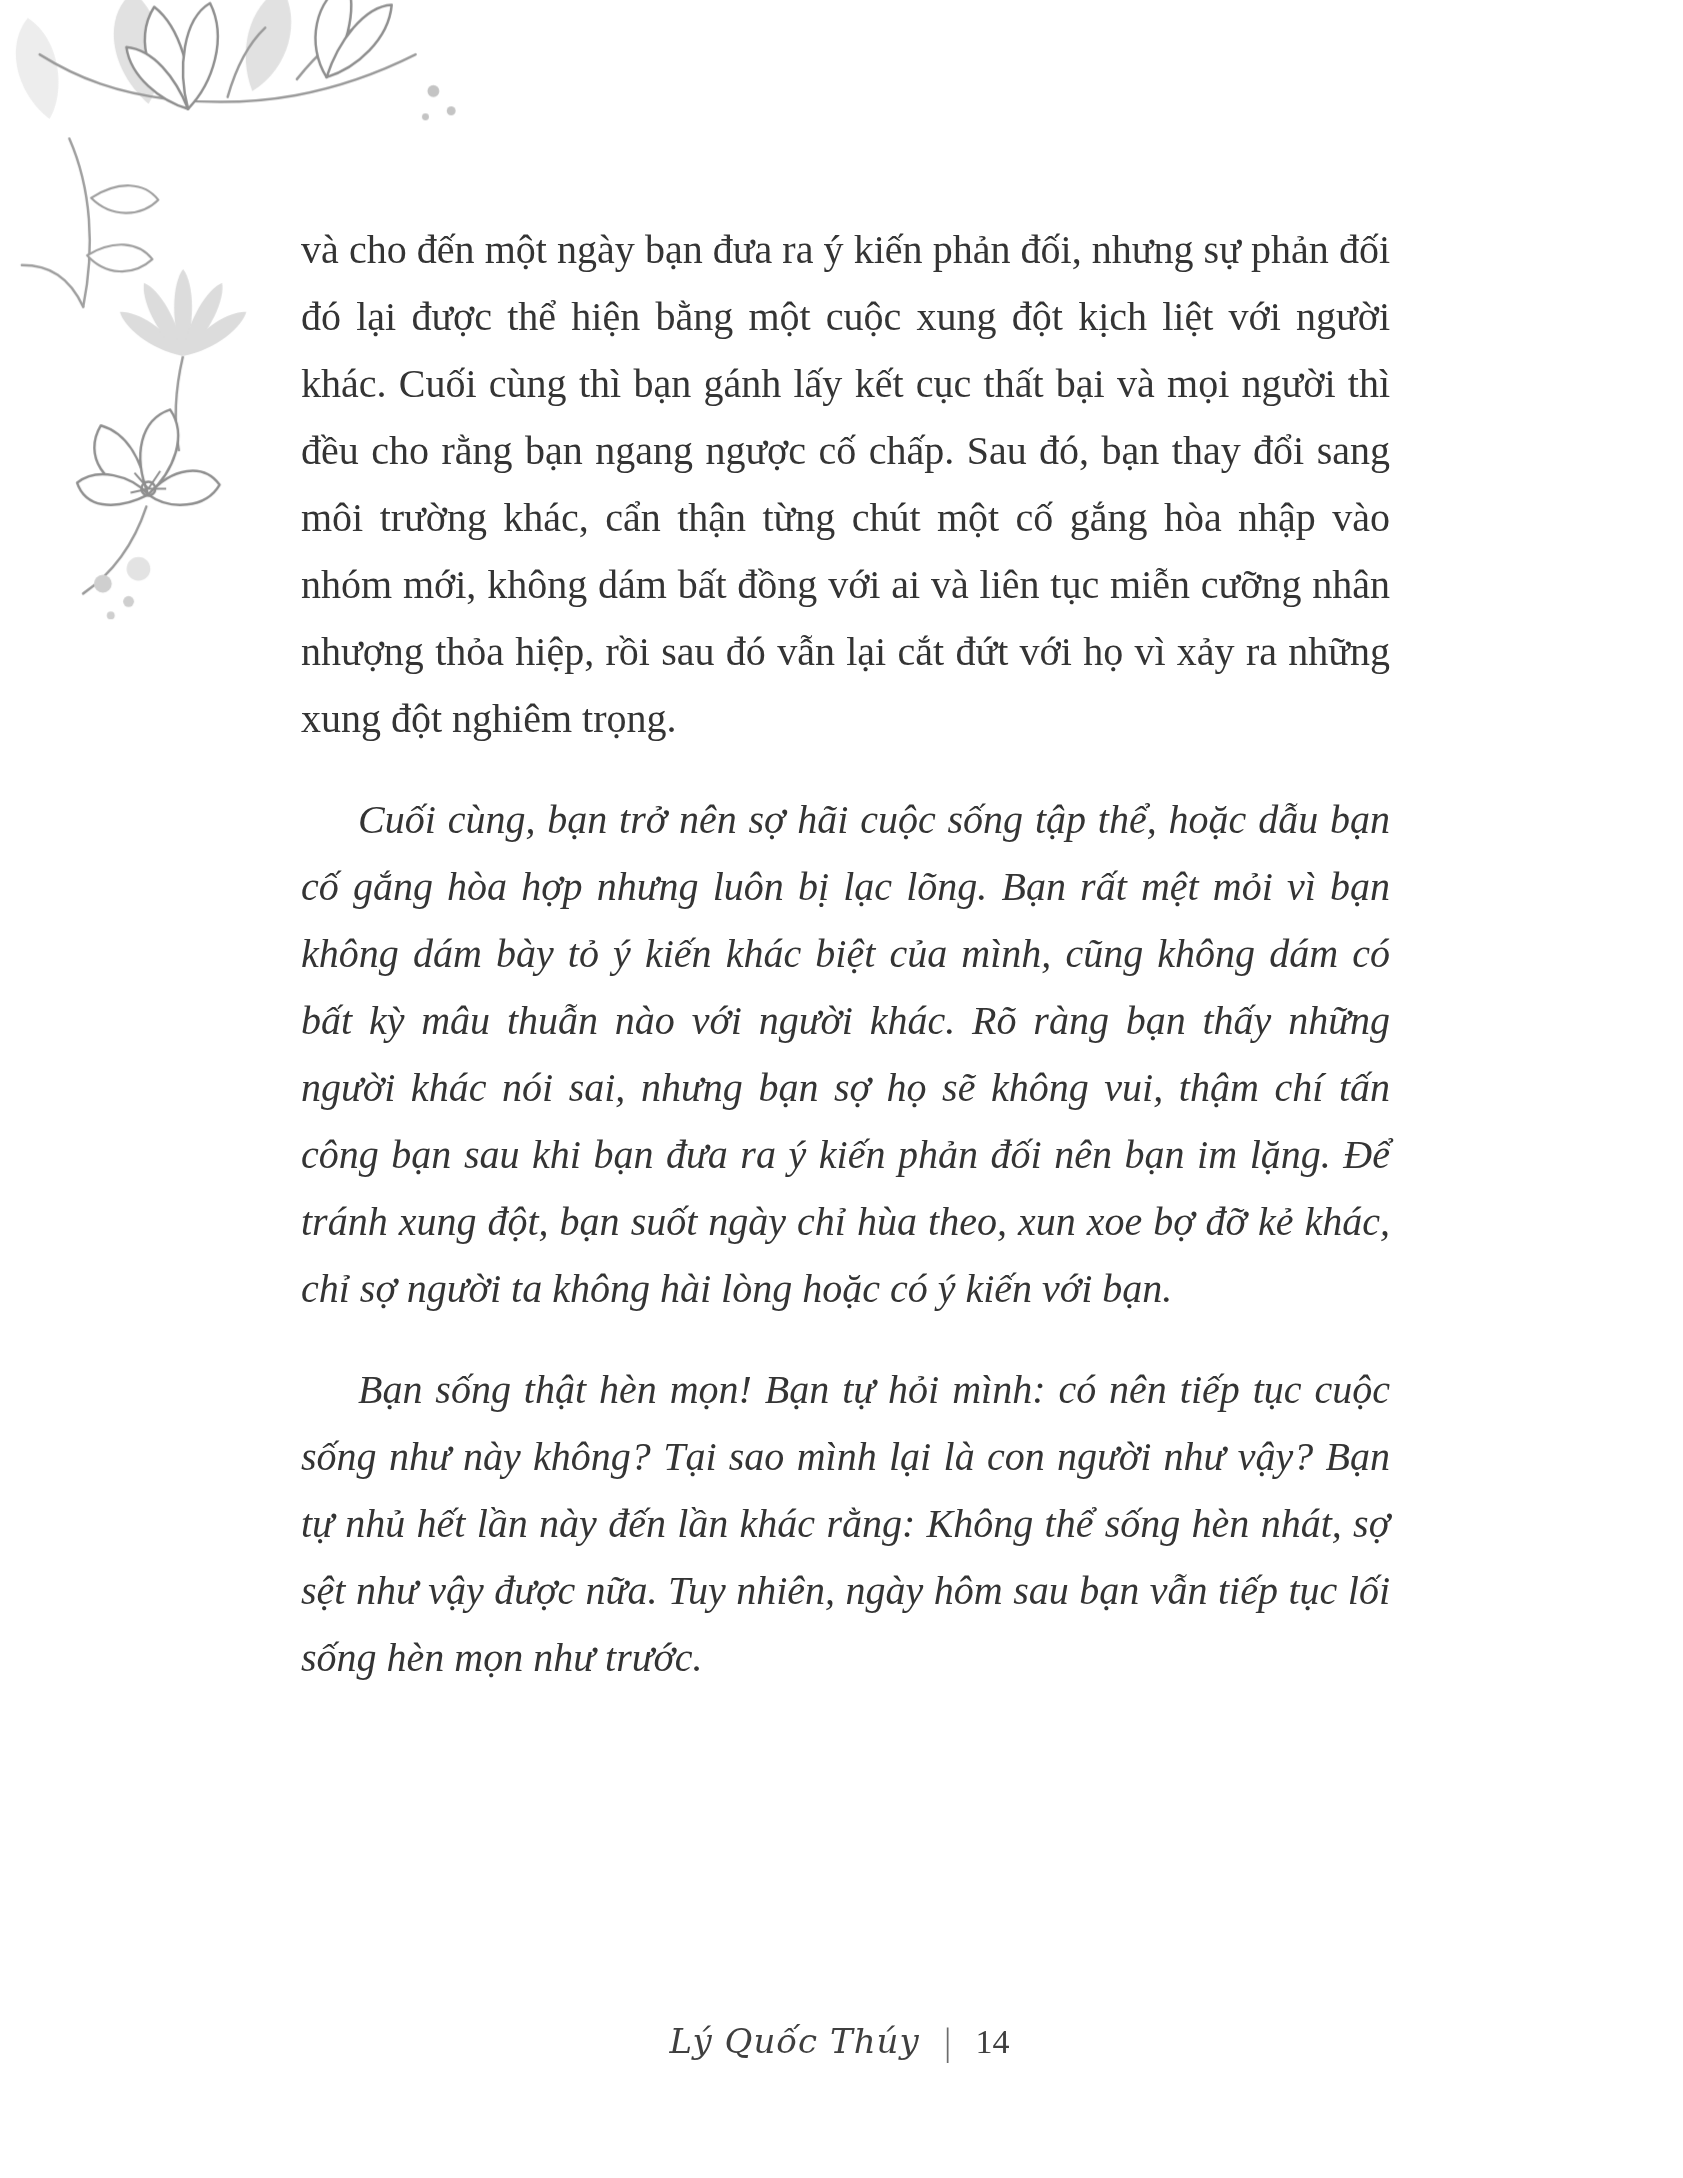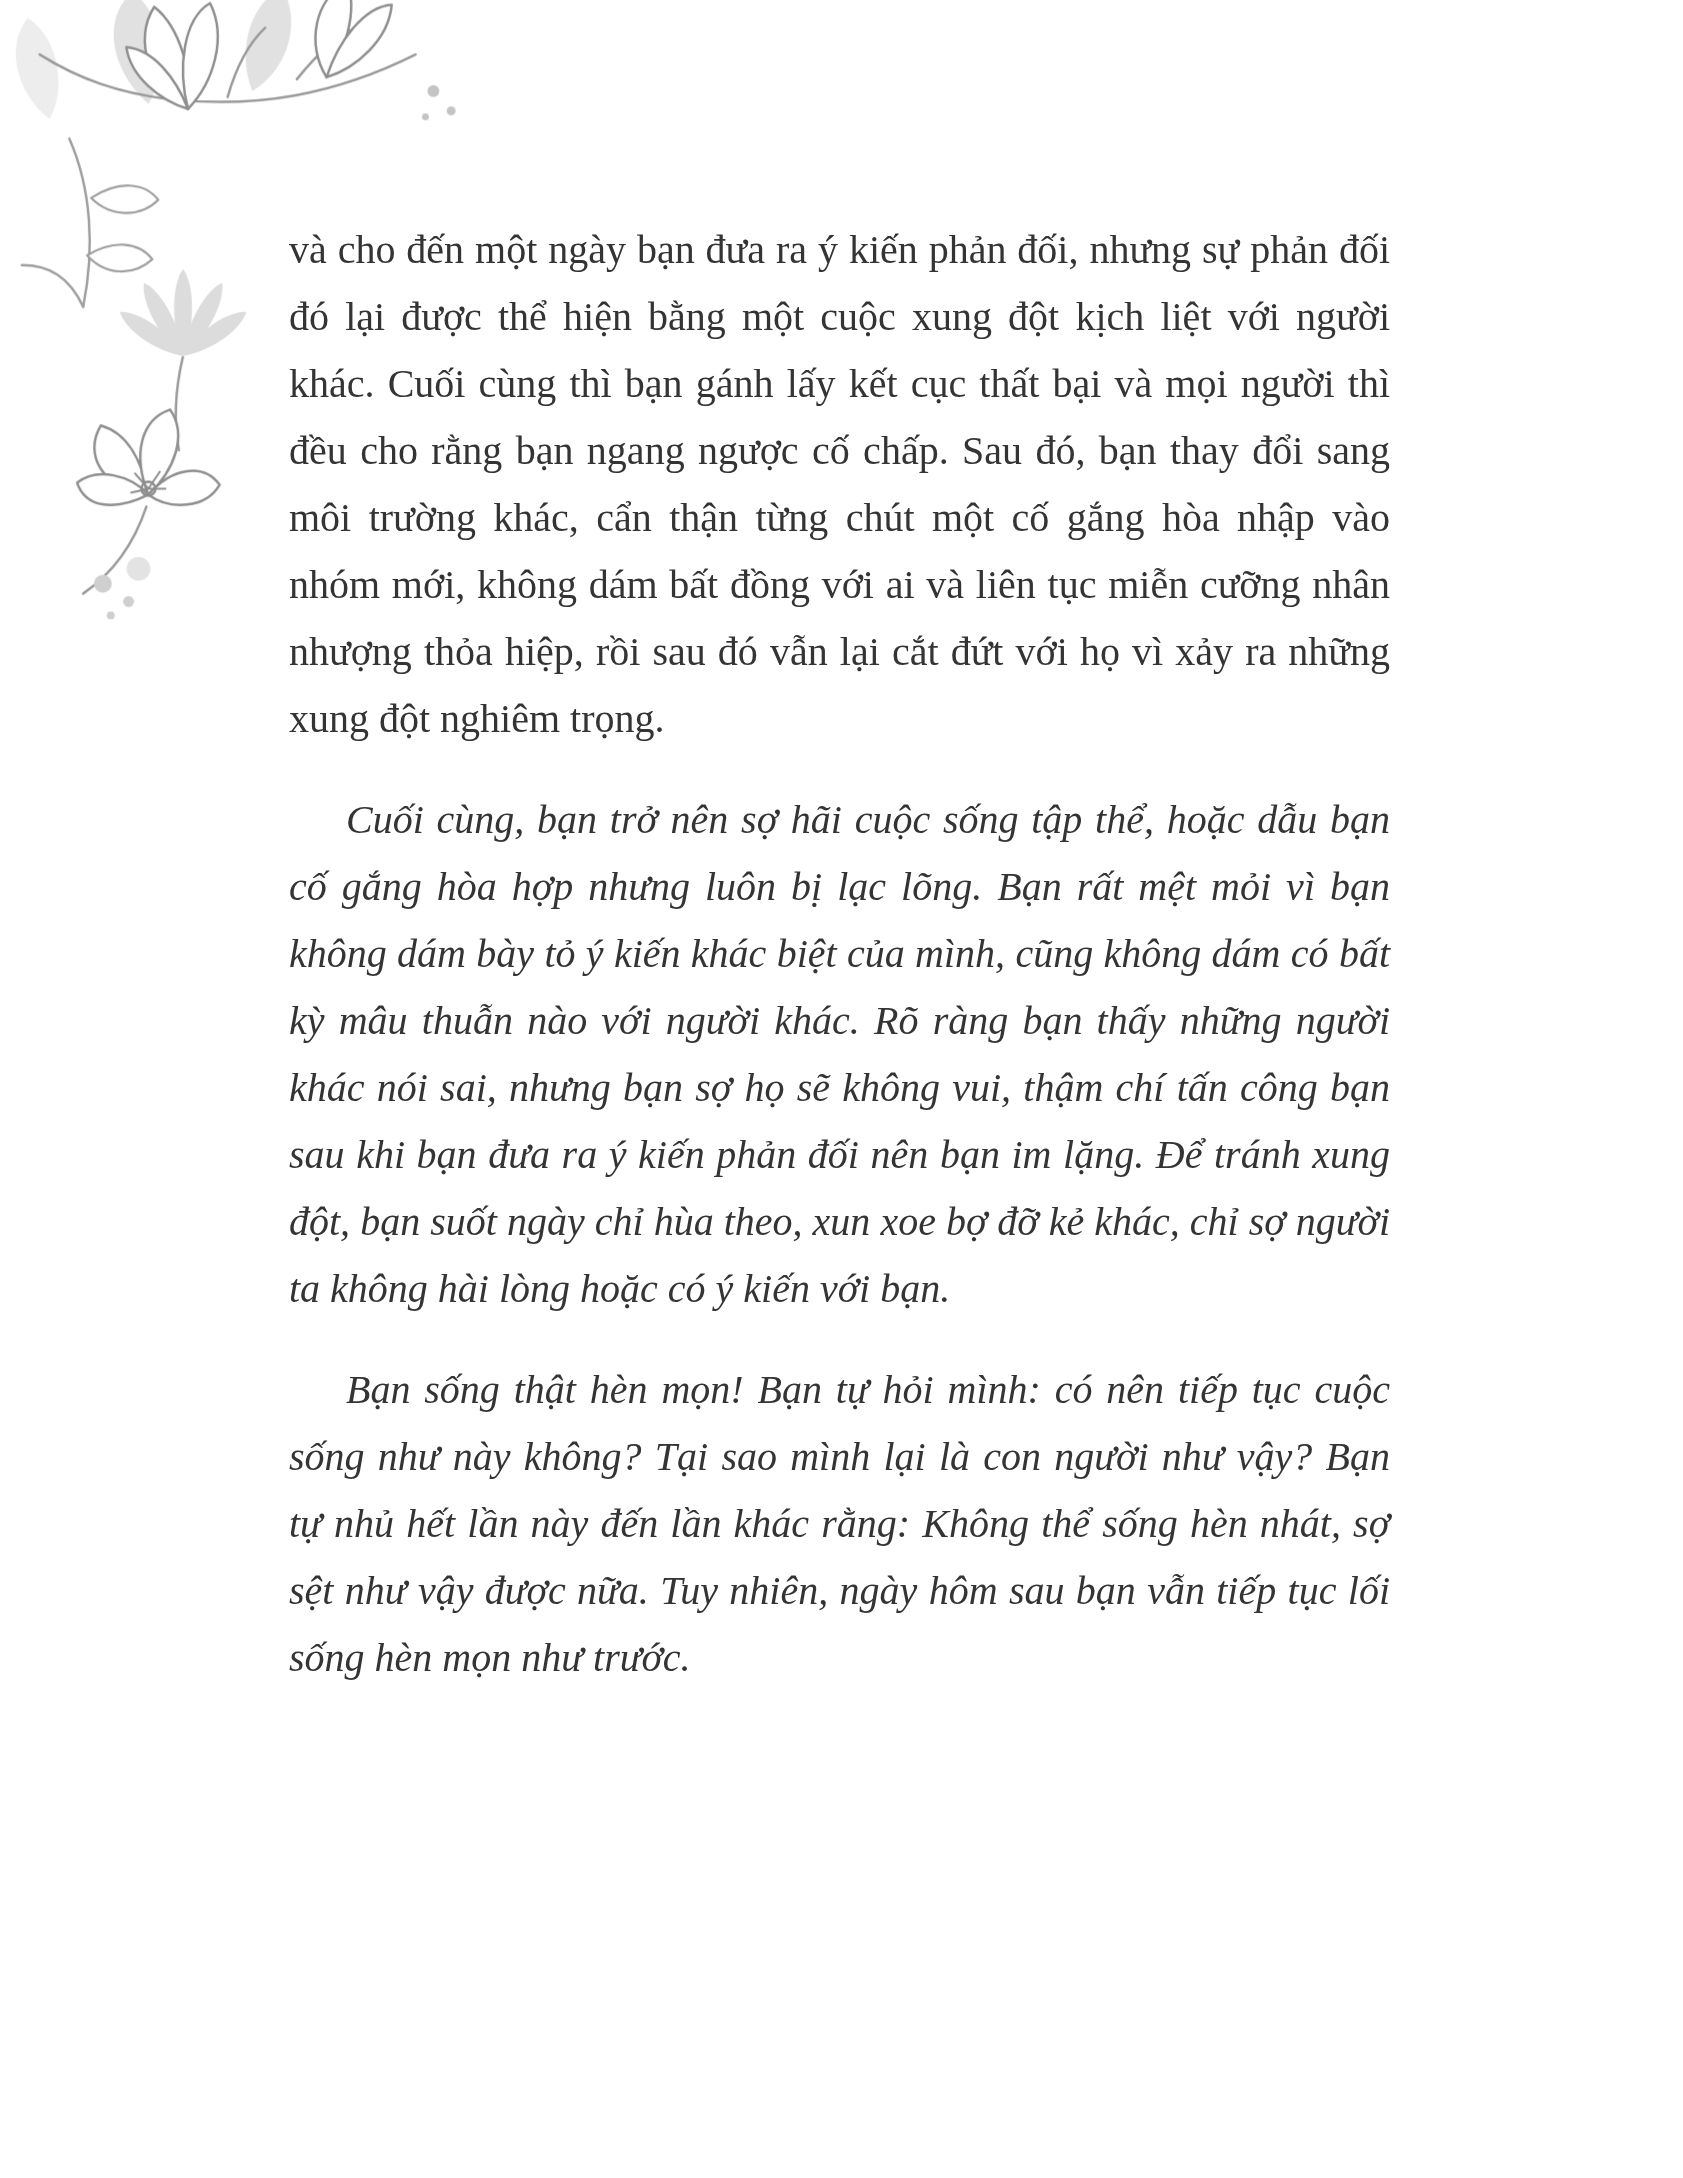--- a/index.html
+++ b/index.html
@@ -23,21 +23,21 @@
     height: 653px;
     pointer-events: none;
   }
   .text-block {
     position: absolute;
     left: 289px;
     top: 216px;
     width: 1101px;
   }
   .text-block p {
-    margin: 0 0 34px 0;
+    margin: 0 0 34px 12px;
     font-size: 40px;
     line-height: 67px;
     color: #343434;
     text-align: justify;
     text-justify: inter-word;
   }
   .text-block p.indent {
     text-indent: 57px;
     font-style: italic;
   }
@@ -145,15 +145,20 @@
       </g>
     </svg>
   </div>
 
   <main class="text-block">
     <p>và cho đến một ngày bạn đưa ra ý kiến phản đối, nhưng sự phản đối đó lại được thể hiện bằng một cuộc xung đột kịch liệt với người khác. Cuối cùng thì bạn gánh lấy kết cục thất bại và mọi người thì đều cho rằng bạn ngang ngược cố chấp. Sau đó, bạn thay đổi sang môi trường khác, cẩn thận từng chút một cố gắng hòa nhập vào nhóm mới, không dám bất đồng với ai và liên tục miễn cưỡng nhân nhượng thỏa hiệp, rồi sau đó vẫn lại cắt đứt với họ vì xảy ra những xung đột nghiêm trọng.</p>
     <p class="indent">Cuối cùng, bạn trở nên sợ hãi cuộc sống tập thể, hoặc dẫu bạn cố gắng hòa hợp nhưng luôn bị lạc lõng. Bạn rất mệt mỏi vì bạn không dám bày tỏ ý kiến khác biệt của mình, cũng không dám có bất kỳ mâu thuẫn nào với người khác. Rõ ràng bạn thấy những người khác nói sai, nhưng bạn sợ họ sẽ không vui, thậm chí tấn công bạn sau khi bạn đưa ra ý kiến phản đối nên bạn im lặng. Để tránh xung đột, bạn suốt ngày chỉ hùa theo, xun xoe bợ đỡ kẻ khác, chỉ sợ người ta không hài lòng hoặc có ý kiến với bạn.</p>
     <p class="indent">Bạn sống thật hèn mọn! Bạn tự hỏi mình: có nên tiếp tục cuộc sống như này không? Tại sao mình lại là con người như vậy? Bạn tự nhủ hết lần này đến lần khác rằng: Không thể sống hèn nhát, sợ sệt như vậy được nữa. Tuy nhiên, ngày hôm sau bạn vẫn tiếp tục lối sống hèn mọn như trước.</p>
   </main>
 
+  <footer class="footer">
+    <span class="author">Lý Quốc Thúy</span>
+    <span class="sep">|</span>
+    <span class="pagenum">14</span>
+  </footer>
 
 </div>
 
 
 </body></html>

